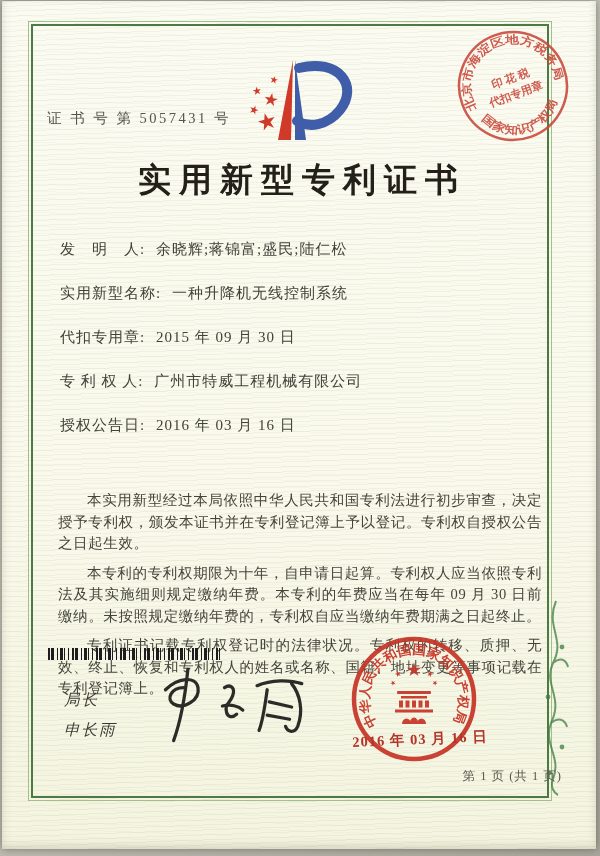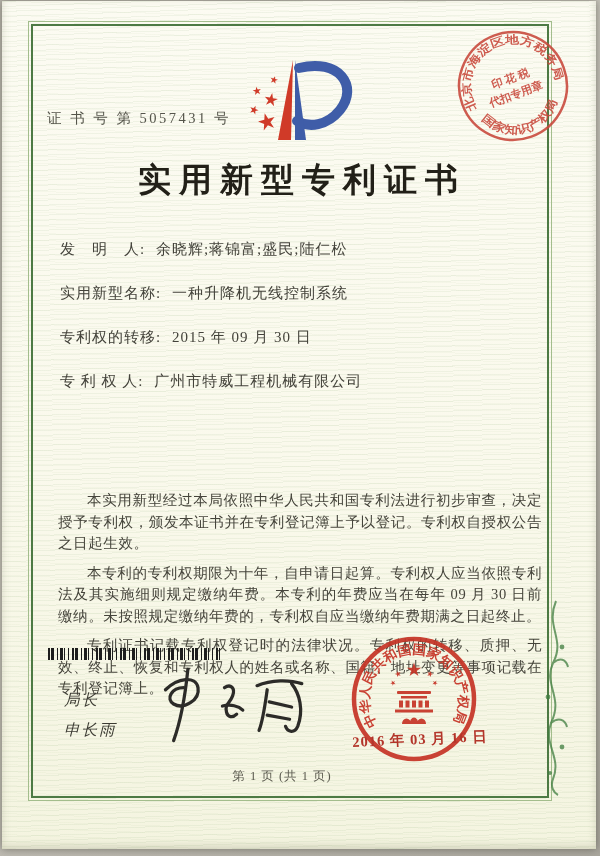--- a/index.html
+++ b/index.html
@@ -53,21 +53,21 @@
   .signer div{margin-bottom:9px;}
   .signature{position:absolute;left:135px;top:658px;width:178px;height:92px;}
   .seal{position:absolute;left:347px;top:633px;width:130px;height:130px;opacity:.93;}
   .seal-date{
     position:absolute;left:350px;top:729px;width:136px;text-align:center;
     font-size:14.5px;font-weight:bold;color:#b3352a;letter-spacing:1px;
     transform:rotate(-2.5deg);
   }
   .floral{position:absolute;left:538px;top:596px;width:30px;height:202px;opacity:.75;}
   .footer{
-    position:absolute;left:0;top:767px;width:560px;text-align:center;
+    position:absolute;left:0;top:767px;width:560px;text-align:right;
     font-size:12.5px;color:#5a594e;letter-spacing:1px;
   }
   svg text{font-family:"Liberation Serif","DejaVu Serif",serif;}
 </style>
 </head>
 <body>
 
 <div class="paper">
 
   <div class="frame">
@@ -111,26 +111,30 @@
   <div class="fields">
     <div class="frow">
       <span class="flabel">发　明　人:</span>
       <span class="fvalue">余晓辉;蒋锦富;盛民;陆仁松</span>
     </div>
     <div class="frow">
       <span class="flabel">实用新型名称:</span>
       <span class="fvalue">一种升降机无线控制系统</span>
     </div>
     <div class="frow">
-      <span class="flabel">专利权的转移:</span>
+      <span class="flabel">代扣专用章:</span>
       <span class="fvalue">2015 年 09 月 30 日</span>
     </div>
     <div class="frow">
       <span class="flabel">专 利 权 人:</span>
       <span class="fvalue">广州市特威工程机械有限公司</span>
+    </div>
+    <div class="frow">
+      <span class="flabel">授权公告日:</span>
+      <span class="fvalue">2016 年 03 月 16 日</span>
     </div>
   </div>
 
   <div class="paras">
     <p>本实用新型经过本局依照中华人民共和国专利法进行初步审查，决定授予专利权，颁发本证书并在专利登记簿上予以登记。专利权自授权公告之日起生效。</p>
     <p>本专利的专利权期限为十年，自申请日起算。专利权人应当依照专利法及其实施细则规定缴纳年费。本专利的年费应当在每年 09 月 30 日前缴纳。未按照规定缴纳年费的，专利权自应当缴纳年费期满之日起终止。</p>
     <p>专利证书记载专利权登记时的法律状况。专利权的转移、质押、无效、终止、恢复和专利权人的姓名或名称、国籍、地址变更等事项记载在专利登记簿上。</p>
   </div>
 
   <div class="barcode"></div>

